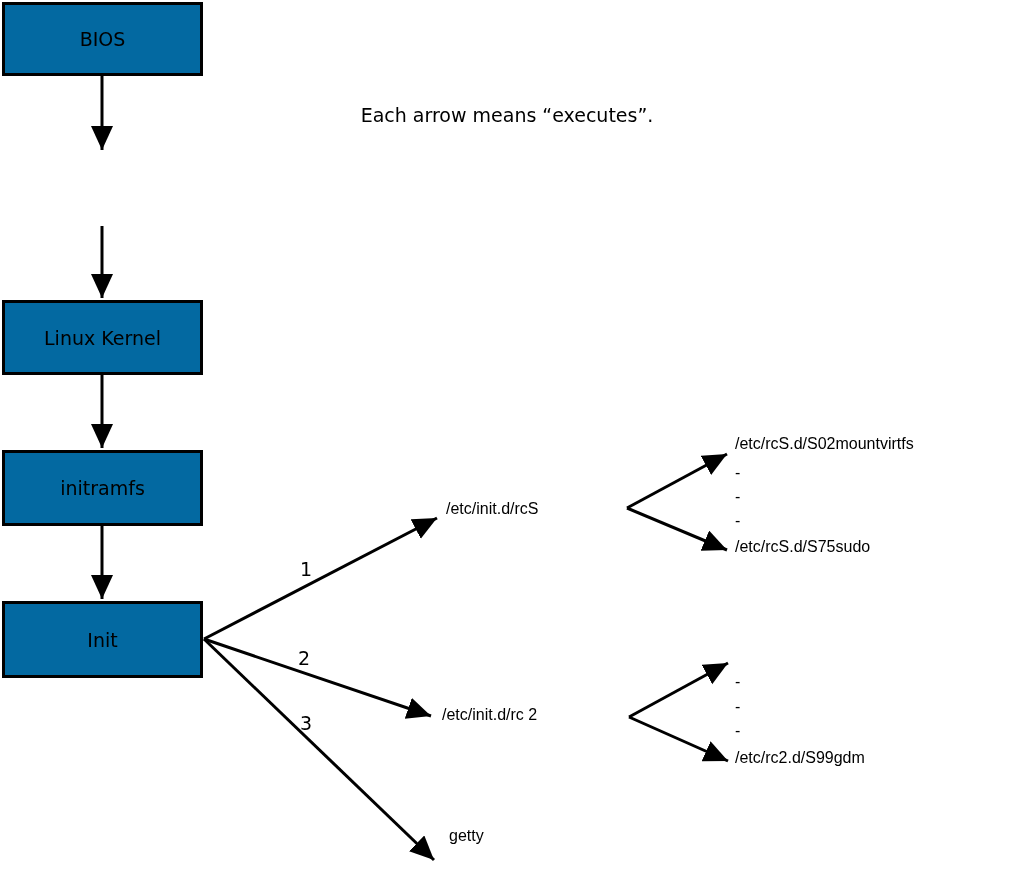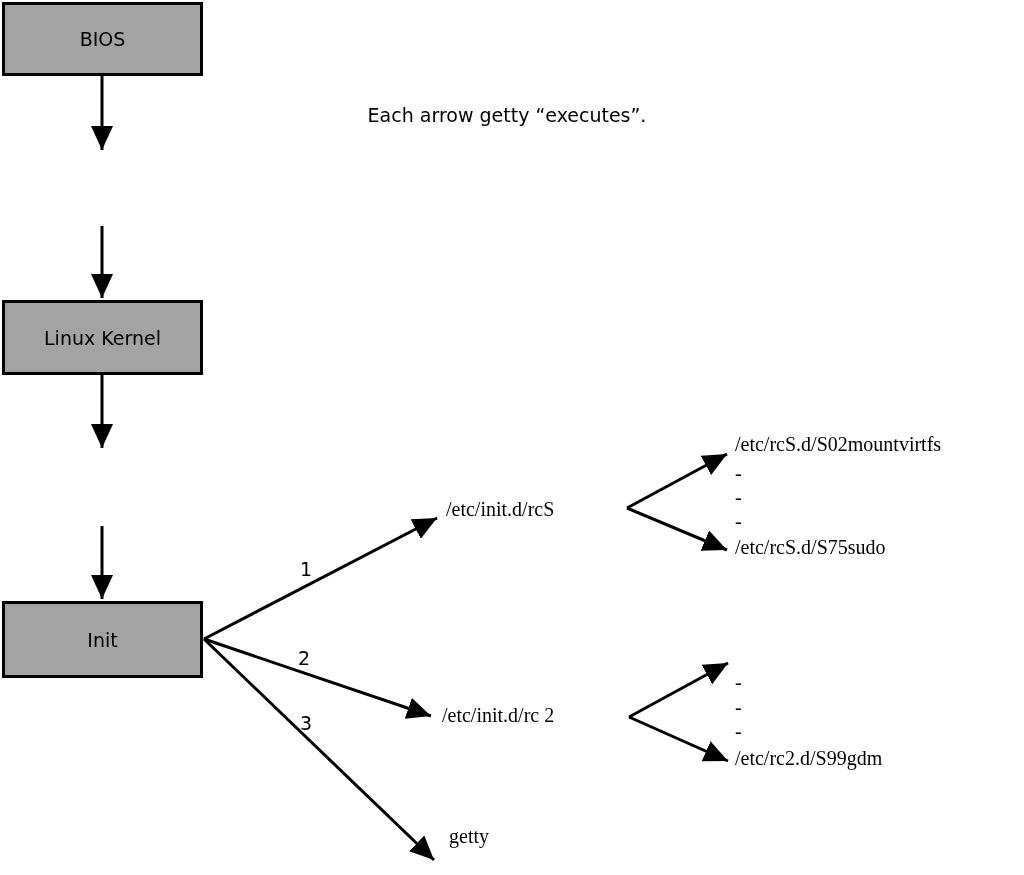--- a/index.html
+++ b/index.html
@@ -20,21 +20,21 @@
     position: absolute;
     left: 0;
     top: 0;
   }
   .box {
     position: absolute;
     left: 2px;
     width: 201px;
     box-sizing: border-box;
     border: 3px solid #000000;
-    background: #a3a3a3;
+    background: #0369a1;
     display: flex;
     align-items: center;
     justify-content: center;
     text-align: center;
   }
   .box span {
     font-size: 19px;
     white-space: nowrap;
   }
   .legend {
@@ -46,22 +46,22 @@
     white-space: nowrap;
   }
   .num {
     position: absolute;
     transform: translate(-50%, -50%);
     font-size: 19px;
   }
   .mono {
     position: absolute;
     transform: translateY(-50%);
-    font-family: Liberation Serif, serif;
-    font-size: 20px;
+    font-family: Liberation Sans, sans-serif;
+    font-size: 16px;
     line-height: 1;
     white-space: nowrap;
   }
 </style>
 </head>
 <body>
 
 <div class="stage">
 
   <svg width="1024" height="875" viewBox="0 0 1024 875">
@@ -81,27 +81,30 @@
       <line x1="204" y1="639" x2="434" y2="860" marker-end="url(#ah)"></line>
 
       <line x1="627" y1="508" x2="727" y2="454" marker-end="url(#ah)"></line>
       <line x1="627" y1="508" x2="727" y2="550" marker-end="url(#ah)"></line>
 
       <line x1="629" y1="717" x2="728" y2="663" marker-end="url(#ah)"></line>
       <line x1="629" y1="717" x2="728" y2="761" marker-end="url(#ah)"></line>
     </g>
   </svg>
 
-  <div class="legend">Each arrow getty “executes”.</div>
+  <div class="legend">Each arrow means “executes”.</div>
 
   <div class="box" style="top:2px;height:74px">
     <span>BIOS</span>
   </div>
   <div class="box" style="top:300px;height:75px">
     <span>Linux Kernel</span>
+  </div>
+  <div class="box" style="top:450px;height:76px">
+    <span>initramfs</span>
   </div>
   <div class="box" style="top:601px;height:77px">
     <span>Init</span>
   </div>
 
   <div class="num" style="left:306px;top:569px">1</div>
   <div class="num" style="left:304px;top:658px">2</div>
   <div class="num" style="left:306px;top:723px">3</div>
 
   <div class="mono" style="left:446px;top:509px">/etc/init.d/rcS</div>

